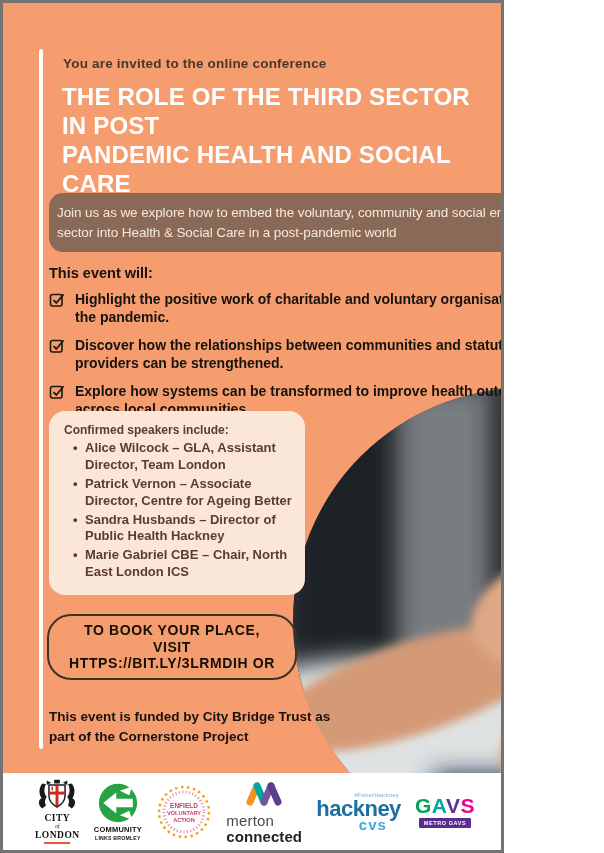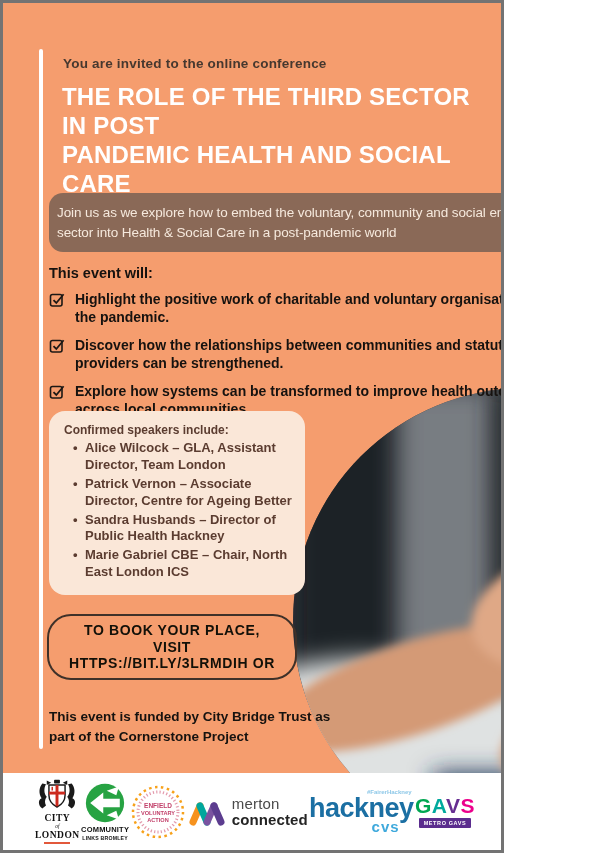--- a/index.html
+++ b/index.html
@@ -42,27 +42,27 @@
 
   .col-logo { font-family:"Liberation Serif","DejaVu Serif",serif; color:#111; text-align:center; line-height:1; }
   .col-logo .l1 { font-size:9.5px; font-weight:700; letter-spacing:.5px; margin-top:1px; }
   .col-logo .l2 { font-size:5.5px; font-style:italic; margin:1px 0; }
   .col-logo .l3 { font-size:9.5px; font-weight:700; letter-spacing:.5px; }
   .col-logo .rule { width:26px; height:2px; background:#E2583B; margin:2px auto 0; }
 
   .clb-logo .t1 { font-size:7.5px; font-weight:800; color:#111; letter-spacing:.2px; margin-top:2px; }
   .clb-logo .t2 { font-size:5.2px; font-weight:700; color:#111; letter-spacing:.2px; margin-top:1px; }
 
-  .merton-logo { flex-direction:row; align-items:flex-end; gap:6px; }
+  .merton-logo { flex-direction:column; align-items:center; gap:6px; }
   .merton-text .m1 { font-size:15px; color:#4A4A4A; font-weight:400; letter-spacing:.2px; line-height:1; }
   .merton-text .m2 { font-size:15px; color:#242424; font-weight:800; letter-spacing:.1px; line-height:1; margin-top:1px; }
 
   .hackney-logo { line-height:1; align-items:flex-end; }
   .hackney-logo .tag { font-size:6px; color:#8EC8E8; font-weight:700; margin-right:2px; }
-  .hackney-logo .h1 { font-size:27px; font-weight:800; color:#1B6FA3; letter-spacing:-.5px;text-align:right; }
+  .hackney-logo .h1 { font-size:22px; font-weight:800; color:#1B6FA3; letter-spacing:-.5px;text-align:right; }
   .hackney-logo .h2 { font-size:15px; font-weight:800; color:#3FA9DC; letter-spacing:1px; margin:-3px 14px 0 0; }
 
   .gavs-logo .letters { font-size:21px; font-weight:800; letter-spacing:.5px; line-height:1; }
   .gavs-logo .sub { background:#5B2D8E; color:#fff; font-size:5.5px; font-weight:700; letter-spacing:.6px; padding:2px 5px; margin-top:2px; border-radius:1px; }
 </style>
 </head>
 <body>
 
 <div class="frame">
   <div class="poster">

